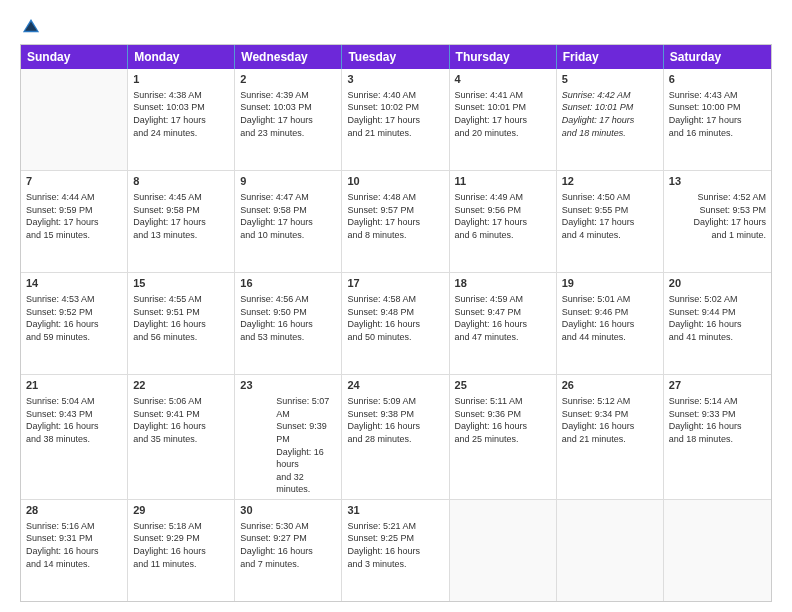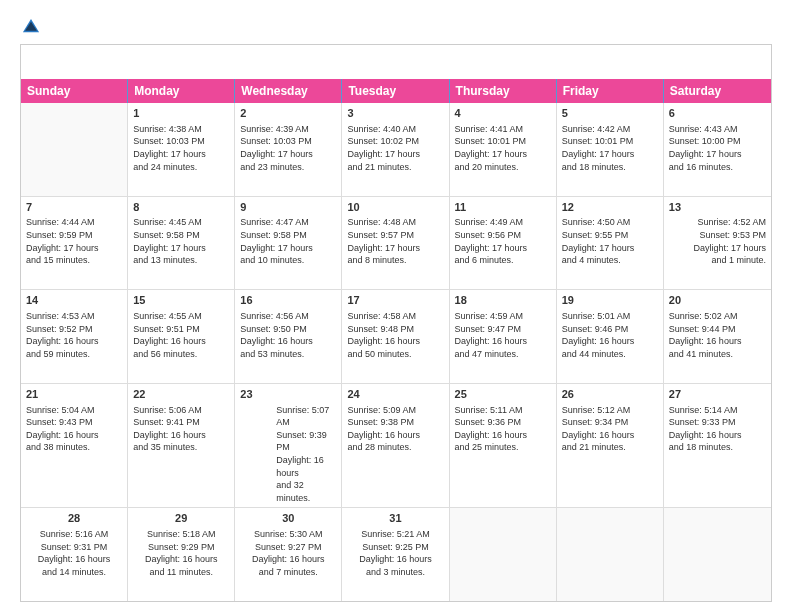--- a/index.html
+++ b/index.html
@@ -50,22 +50,21 @@
     }
     .calendar {
       flex: 1;
       display: flex;
       flex-direction: column;
       border: 1px solid #ccc;
     }
     .cal-header-row {
       display: grid;
       grid-template-columns: repeat(7, 1fr);
-      background: #ec4899;
-      margin-top: 34px;
+      background: #6d28d9;
     }
     .cal-header-cell {
       color: #fff;
       font-size: 12px;
       font-weight: bold;
       padding: 5px 6px;
       border-right: 1px solid #5599d4;
       text-align: left;
     }
     .cal-header-cell:last-child { border-right: none; }
@@ -73,21 +72,21 @@
       flex: 1;
       display: flex;
       flex-direction: column;
     }
     .cal-week {
       display: grid;
       grid-template-columns: repeat(7, 1fr);
       flex: 1;
       border-bottom: 1px solid #ddd;
     }
-    .cal-week:last-child { border-bottom: none; text-align: center; }
+    .cal-week:last-child { border-bottom: none; }
     .cal-cell {
       border-right: 1px solid #ddd;
       padding: 3px 5px;
       font-size: 9.5px;
       color: #333;
       line-height: 1.35;
       vertical-align: top;
       min-height: 0;
     }
     .cal-cell:last-child { border-right: none; }
@@ -160,21 +159,21 @@
           </div>
           <div class="cal-cell">
             <span class="day-num">4</span>
             <div class="cell-text" style="white-space: pre-line;">Sunrise: 4:41 AM
 Sunset: 10:01 PM
 Daylight: 17 hours
 and 20 minutes.</div>
           </div>
           <div class="cal-cell">
             <span class="day-num">5</span>
-            <div class="cell-text" style="white-space: pre-line;">Sunrise: 4:42 AM
+            <div class="cell-text" style="white-space: pre-line; font-style: italic;">Sunrise: 4:42 AM
 Sunset: 10:01 PM
 Daylight: 17 hours
 and 18 minutes.</div>
           </div>
           <div class="cal-cell">
             <span class="day-num">6</span>
             <div class="cell-text" style="white-space: pre-line;">Sunrise: 4:43 AM
 Sunset: 10:00 PM
 Daylight: 17 hours
 and 16 minutes.</div>

